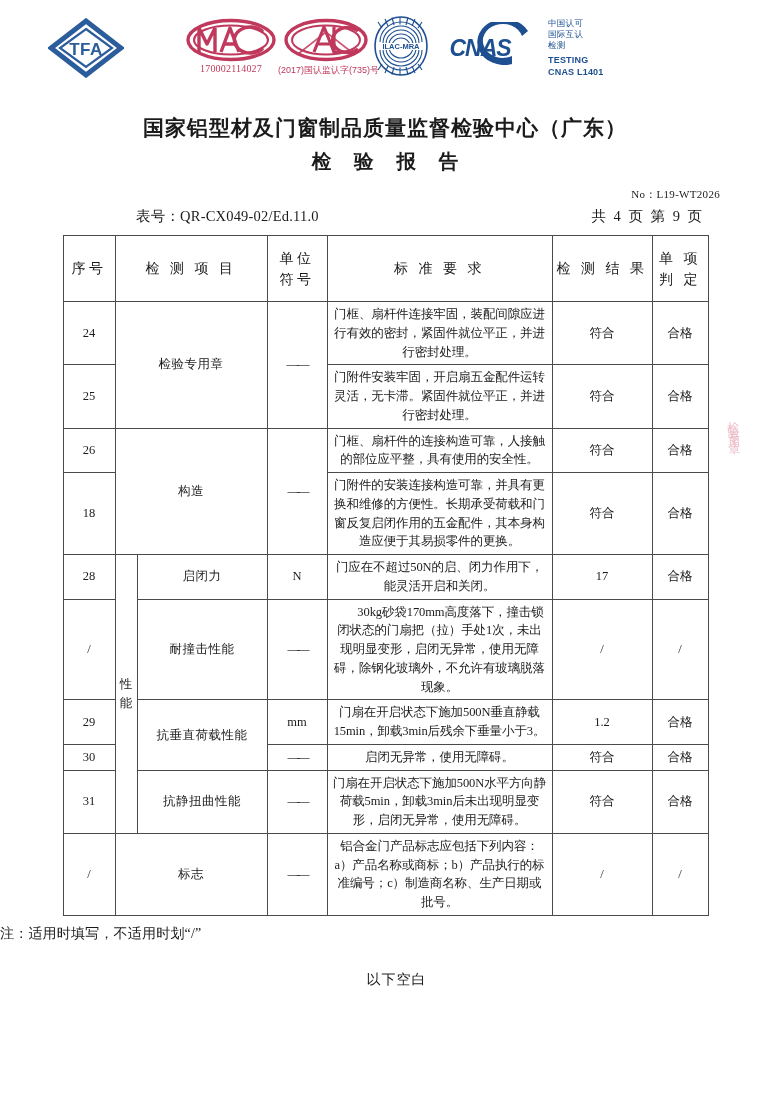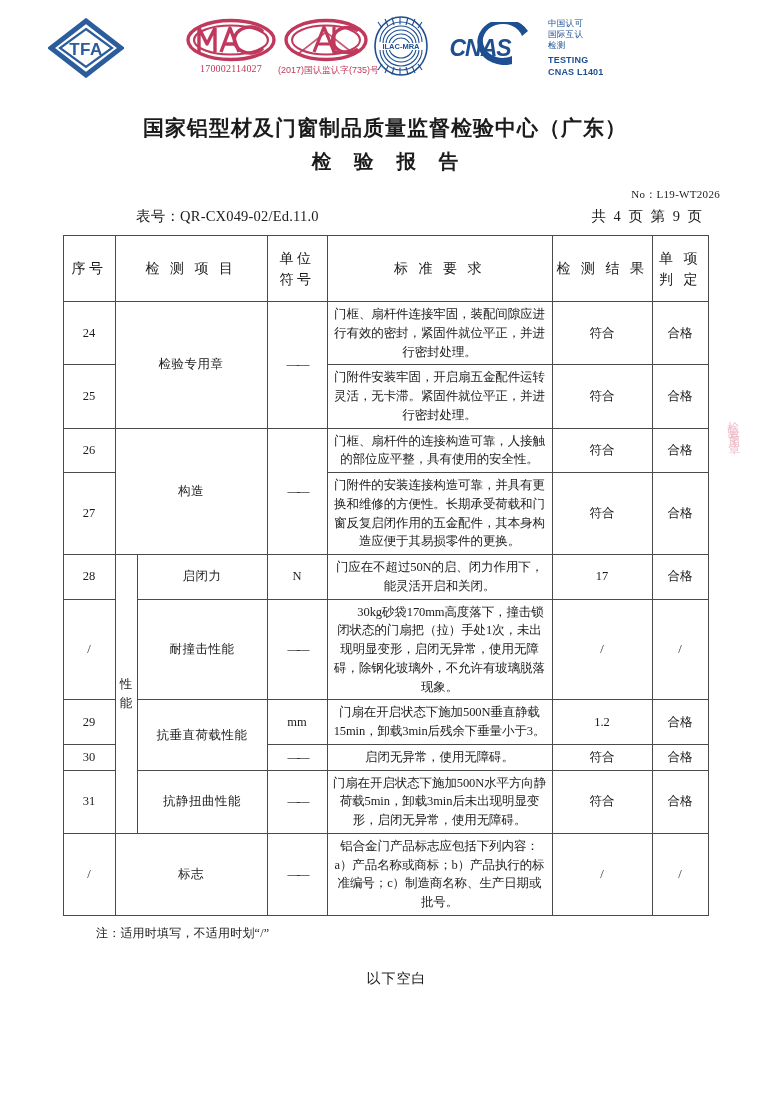--- a/index.html
+++ b/index.html
@@ -146,22 +146,21 @@
     margin: 0 auto;
     word-break: break-all;
   }
   td.unit { font-size: 12.5px; }
   .dash { letter-spacing: -2px; display:inline-block; }
   .dash-long { letter-spacing: -3px; display:inline-block; }
 
   
   .note {
     margin-top: 9px;
-    padding-left: 96px;
-    font-size: 12px;
+    font-size: 14px;
     letter-spacing: .2px;
   }
   .blank-note {
     text-align: center;
     margin-top: 28px;
     font-size: 14px;
     letter-spacing: 1px;
     margin-left: 23px;
   }
 
@@ -323,21 +322,21 @@
 
       <tr>
         <td class="num">26</td>
         <td class="item" colspan="2" rowspan="2">构造</td>
         <td class="unit" rowspan="2"><span class="dash-long">——</span></td>
         <td class="std">门框、扇杆件的连接构造可靠，人接触的部位应平整，具有使用的安全性。</td>
         <td>符合</td>
         <td>合格</td>
       </tr>
       <tr>
-        <td class="num">27</td>
+        <td class="num">18</td>
         <td class="std">门附件的安装连接构造可靠，并具有更换和维修的方便性。长期承受荷载和门窗反复启闭作用的五金配件，其本身构造应便于其易损零件的更换。</td>
         <td>符合</td>
         <td>合格</td>
       </tr>
 
       <tr>
         <td class="num">28</td>
         <td class="vertical-cell" rowspan="5">
           <span>性能</span>
         </td>

